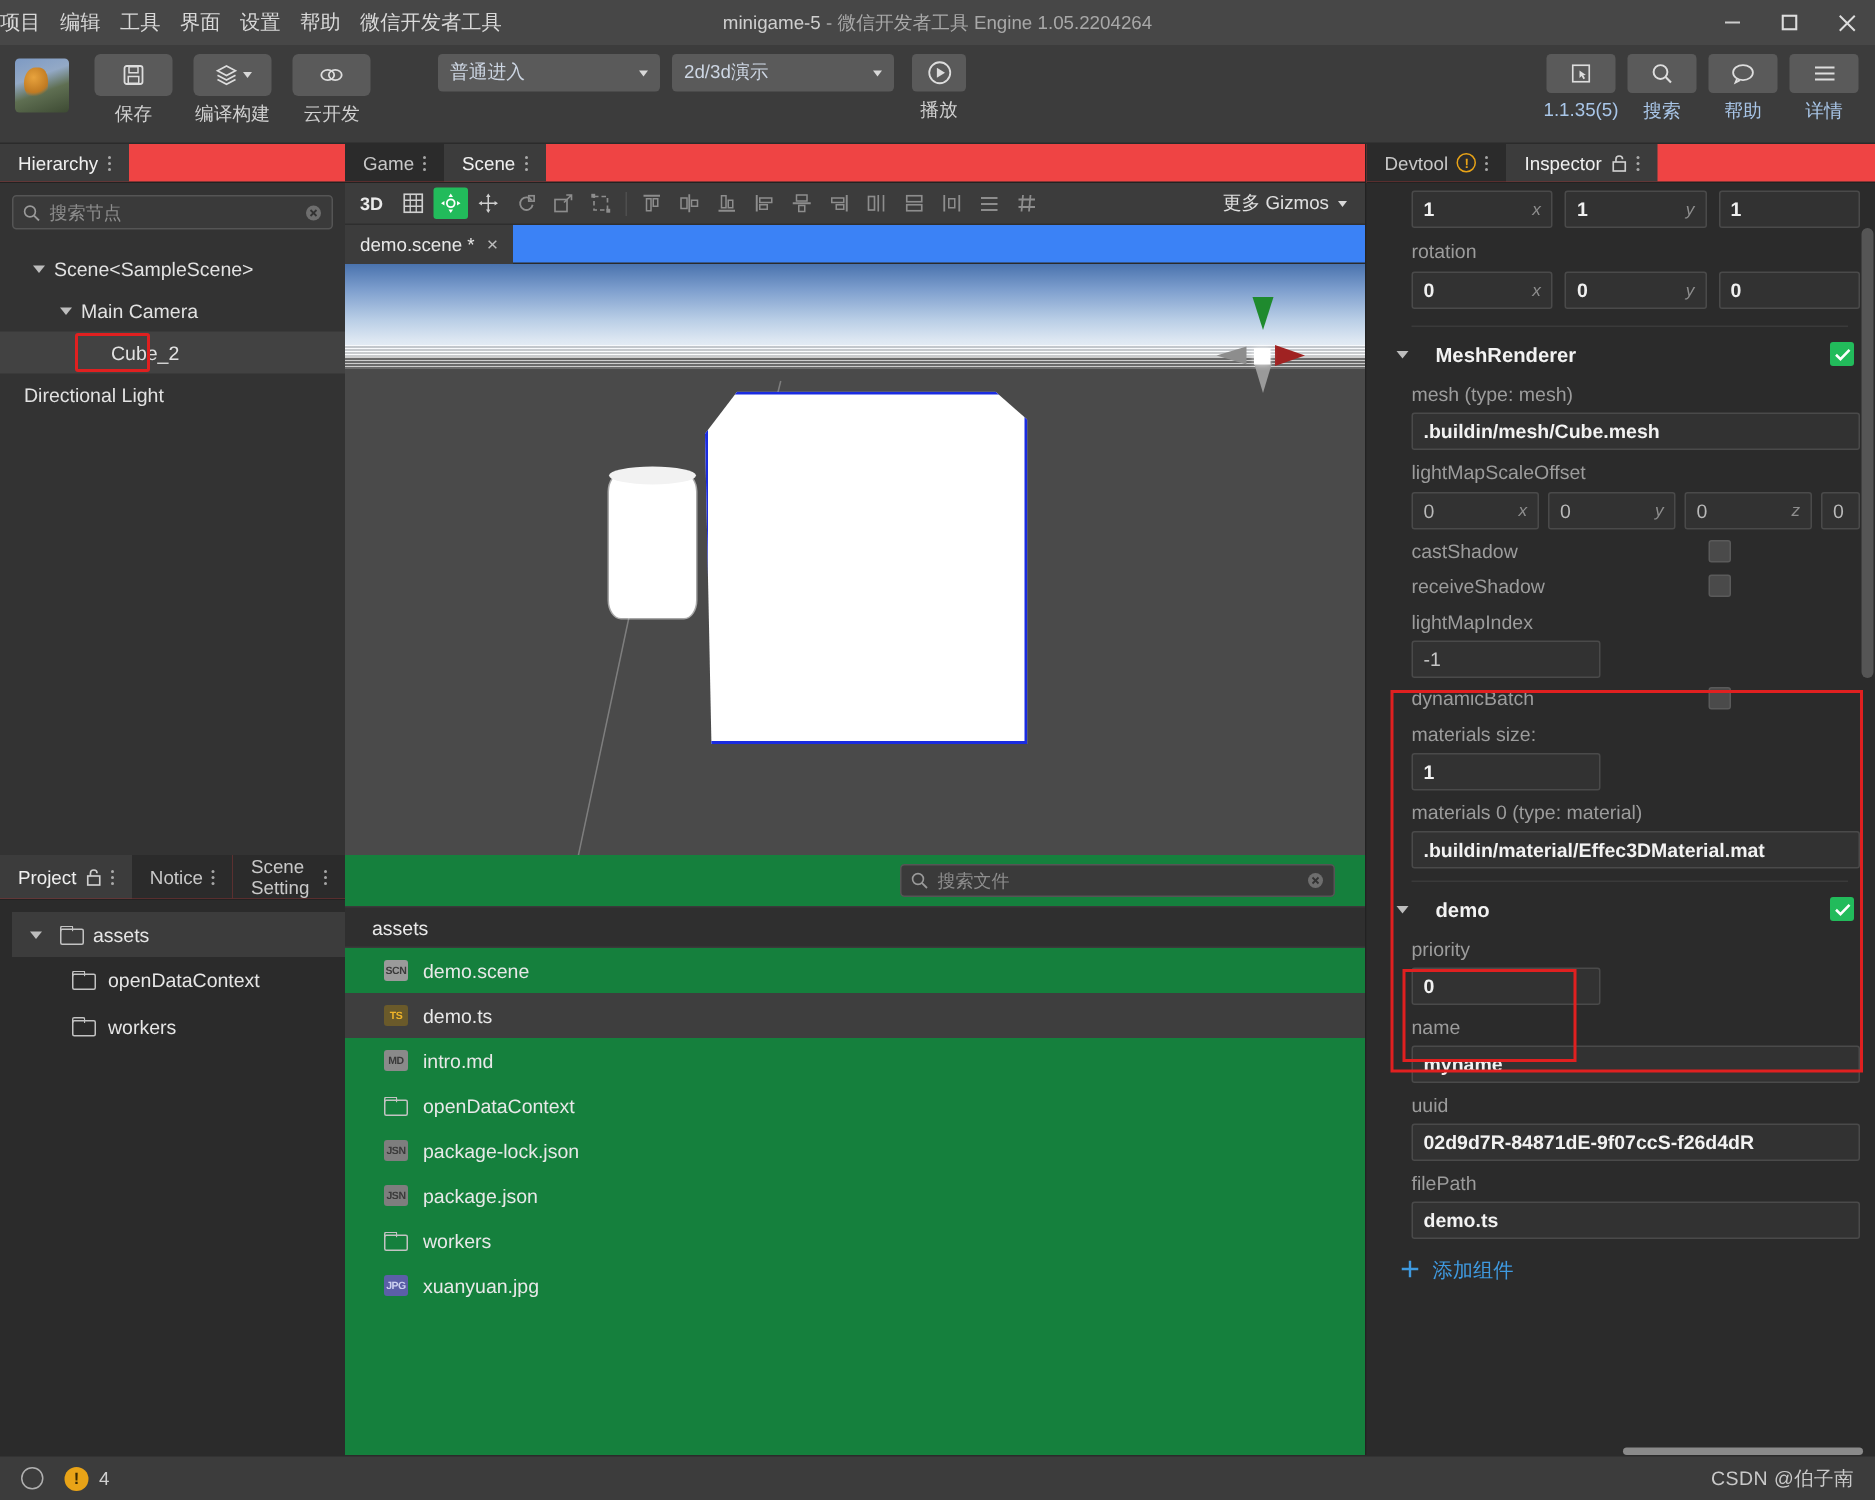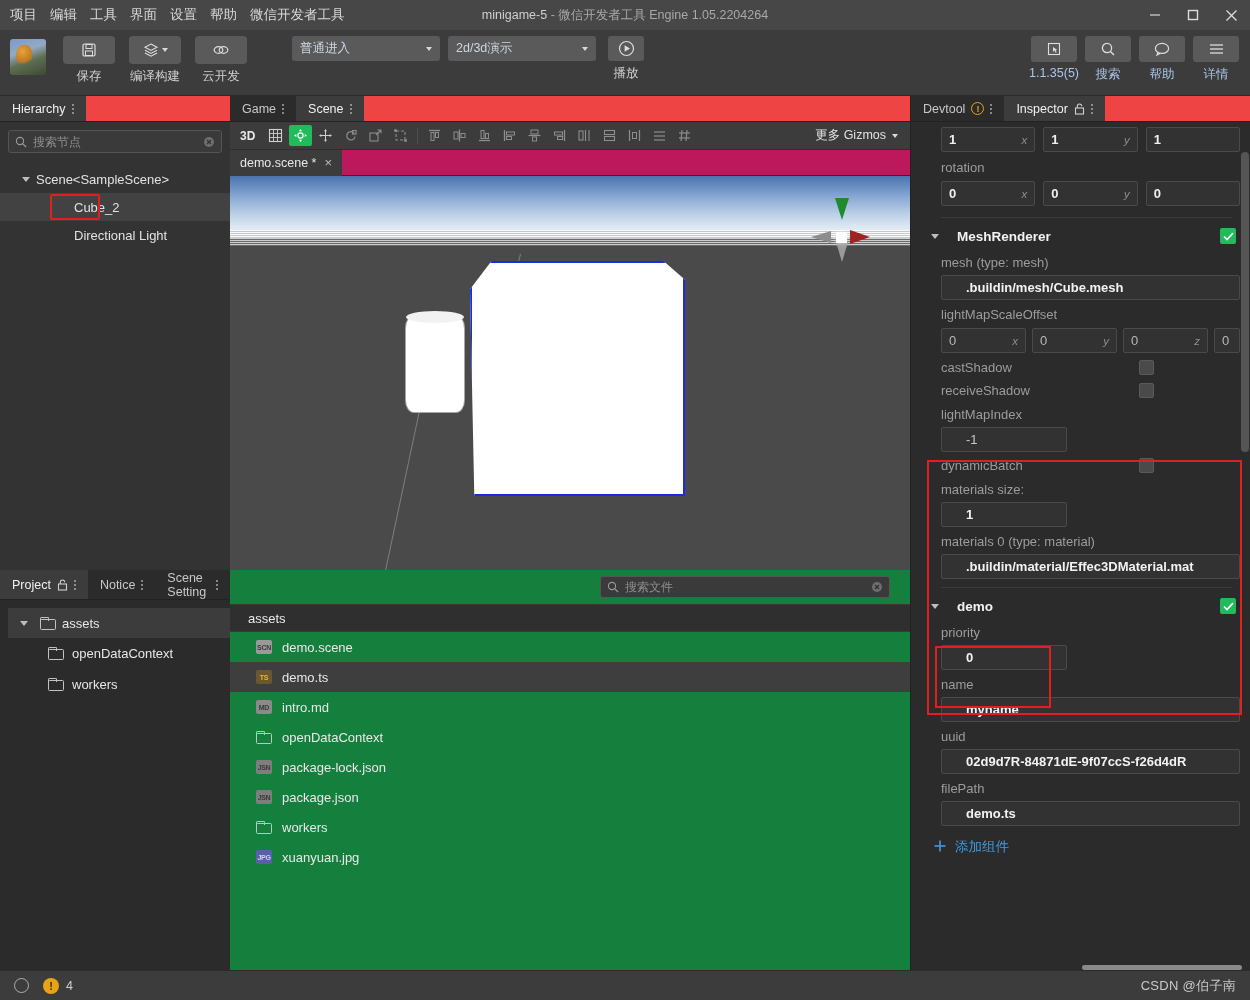--- a/index.html
+++ b/index.html
@@ -11,21 +11,21 @@
     color: #d6d6d6;
     -webkit-font-smoothing: antialiased;
   }
   .app { width: 1250px; height: 1000px; position: relative; display: flex; flex-direction: column; }
 
   
   .titlebar {
     height: 30px; background: #474747; display: flex; align-items: center;
     position: relative; flex: 0 0 30px;
   }
-  .menu { display: flex; align-items: center; gap: 13px; padding-left: 10px; }
+  .menu { display: flex; align-items: center; gap: 13px; }
   .menu-item { font-size: 13.5px; color: #d9d9d9; cursor: default; white-space: nowrap; }
   .title-center {
     position: absolute; left: 0; right: 0; text-align: center;
     font-size: 12.5px; color: #a8a8a8; pointer-events: none;
   }
   .title-center .proj { color: #cfcfcf; }
   .wincontrols { margin-left: auto; display: flex; height: 30px; }
   .wc { width: 38px; height: 30px; display: flex; align-items: center; justify-content: center; }
   .wc svg { display: block; }
 
@@ -128,21 +128,21 @@
   .st-icon {
     width: 23px; height: 21px; display: flex; align-items: center; justify-content: center;
     border-radius: 2px; color: #8d8d8d;
   }
   .st-icon.on { background: #22bb5b; color: #fff; }
   .st-icon.lit { color: #cfcfcf; }
   .st-sep { width: 1px; height: 16px; background: #4e4e4e; margin: 0 3px; }
   .st-right { margin-left: auto; display: flex; align-items: center; gap: 6px; padding-right: 6px;
               font-size: 12.5px; color: #e0e0e0; }
   .scene-filetab {
-    height: 26px; background: #be185d; display: flex; align-items: center; flex: 0 0 26px;
+    height: 26px; background: #3b82f6; display: flex; align-items: center; flex: 0 0 26px;
     border-bottom: 1px solid #2b2b2b;
   }
   .sft {
     height: 26px; display: flex; align-items: center; gap: 8px; padding: 0 10px;
     background: #3c3c3c; font-size: 12.5px; color: #e8e8e8;
   }
   .sft .x { color: #bdbdbd; font-size: 13px; }
   .viewport { flex: 1 1 auto; position: relative; overflow: hidden; background: #4a4a4a; min-height: 0; }
   .sky {
     position: absolute; left:0; right:0; top:0; height: 62px;
@@ -252,21 +252,21 @@
   }
   .chk {
     width: 16px; height: 16px; background: #22bb5b; border-radius: 2px;
     display: flex; align-items: center; justify-content: center; margin-left: auto;
   }
   .chk-empty {
     width: 15px; height: 15px; background: #4a4a4a; border-radius: 2px; border: 1px solid #5a5a5a;
   }
   .txtfield {
     margin: 2px 10px 2px 30px; height: 25px; background: #323232; border: 1px solid #4a4a4a;
-    border-radius: 2px; display: flex; align-items: center; padding: 0 24px;
+    border-radius: 2px; display: flex; align-items: center; padding: 0 7px;
     font-size: 13px; color: #f2f2f2; font-weight: bold; overflow: hidden; white-space: nowrap;
   }
   .bool-row {
     display: flex; align-items: center; padding: 4px 10px 4px 30px; font-size: 13px; color: #9c9c9c;
   }
   .bool-row .chk-empty { margin-left: auto; margin-right: 86px; }
   .add-comp {
     display: flex; align-items: center; gap: 8px; padding: 10px 0 0 22px;
     font-size: 13.5px; color: #3f9ae0; cursor: default;
   }
@@ -460,26 +460,30 @@
               <line x1="8" y1="4" x2="4" y2="8" stroke="#333" stroke-width="1.2"></line>
             </svg>
           </div>
         </div>
 
         <div class="tree">
           <div class="tnode" style="padding-left:22px">
             <span class="tri open"></span>
             <span>Scene&lt;SampleScene&gt;</span>
           </div>
+          <div class="tnode" style="padding-left:40px">
+            <span class="tri open"></span>
+            <span>Main Camera</span>
+          </div>
           <div class="tnode selected" style="padding-left:58px">
             <span class="tri-sp"></span>
             <span>Cube_2</span>
             <span class="hl-box" style="left:50px; right:130px; top:1px; bottom:1px;"></span>
           </div>
-          <div class="tnode" style="padding-left:58px">
+          <div class="tnode" style="">
             <span class="tri-sp"></span>
             <span>Directional Light</span>
           </div>
         </div>
       </div>
 
       <div class="panel-tabs" style="flex:0 0 30px;height:30px;">
         <div class="ptab active">
           <span>Project</span>
           <svg width="11" height="12" viewBox="0 0 11 12">

